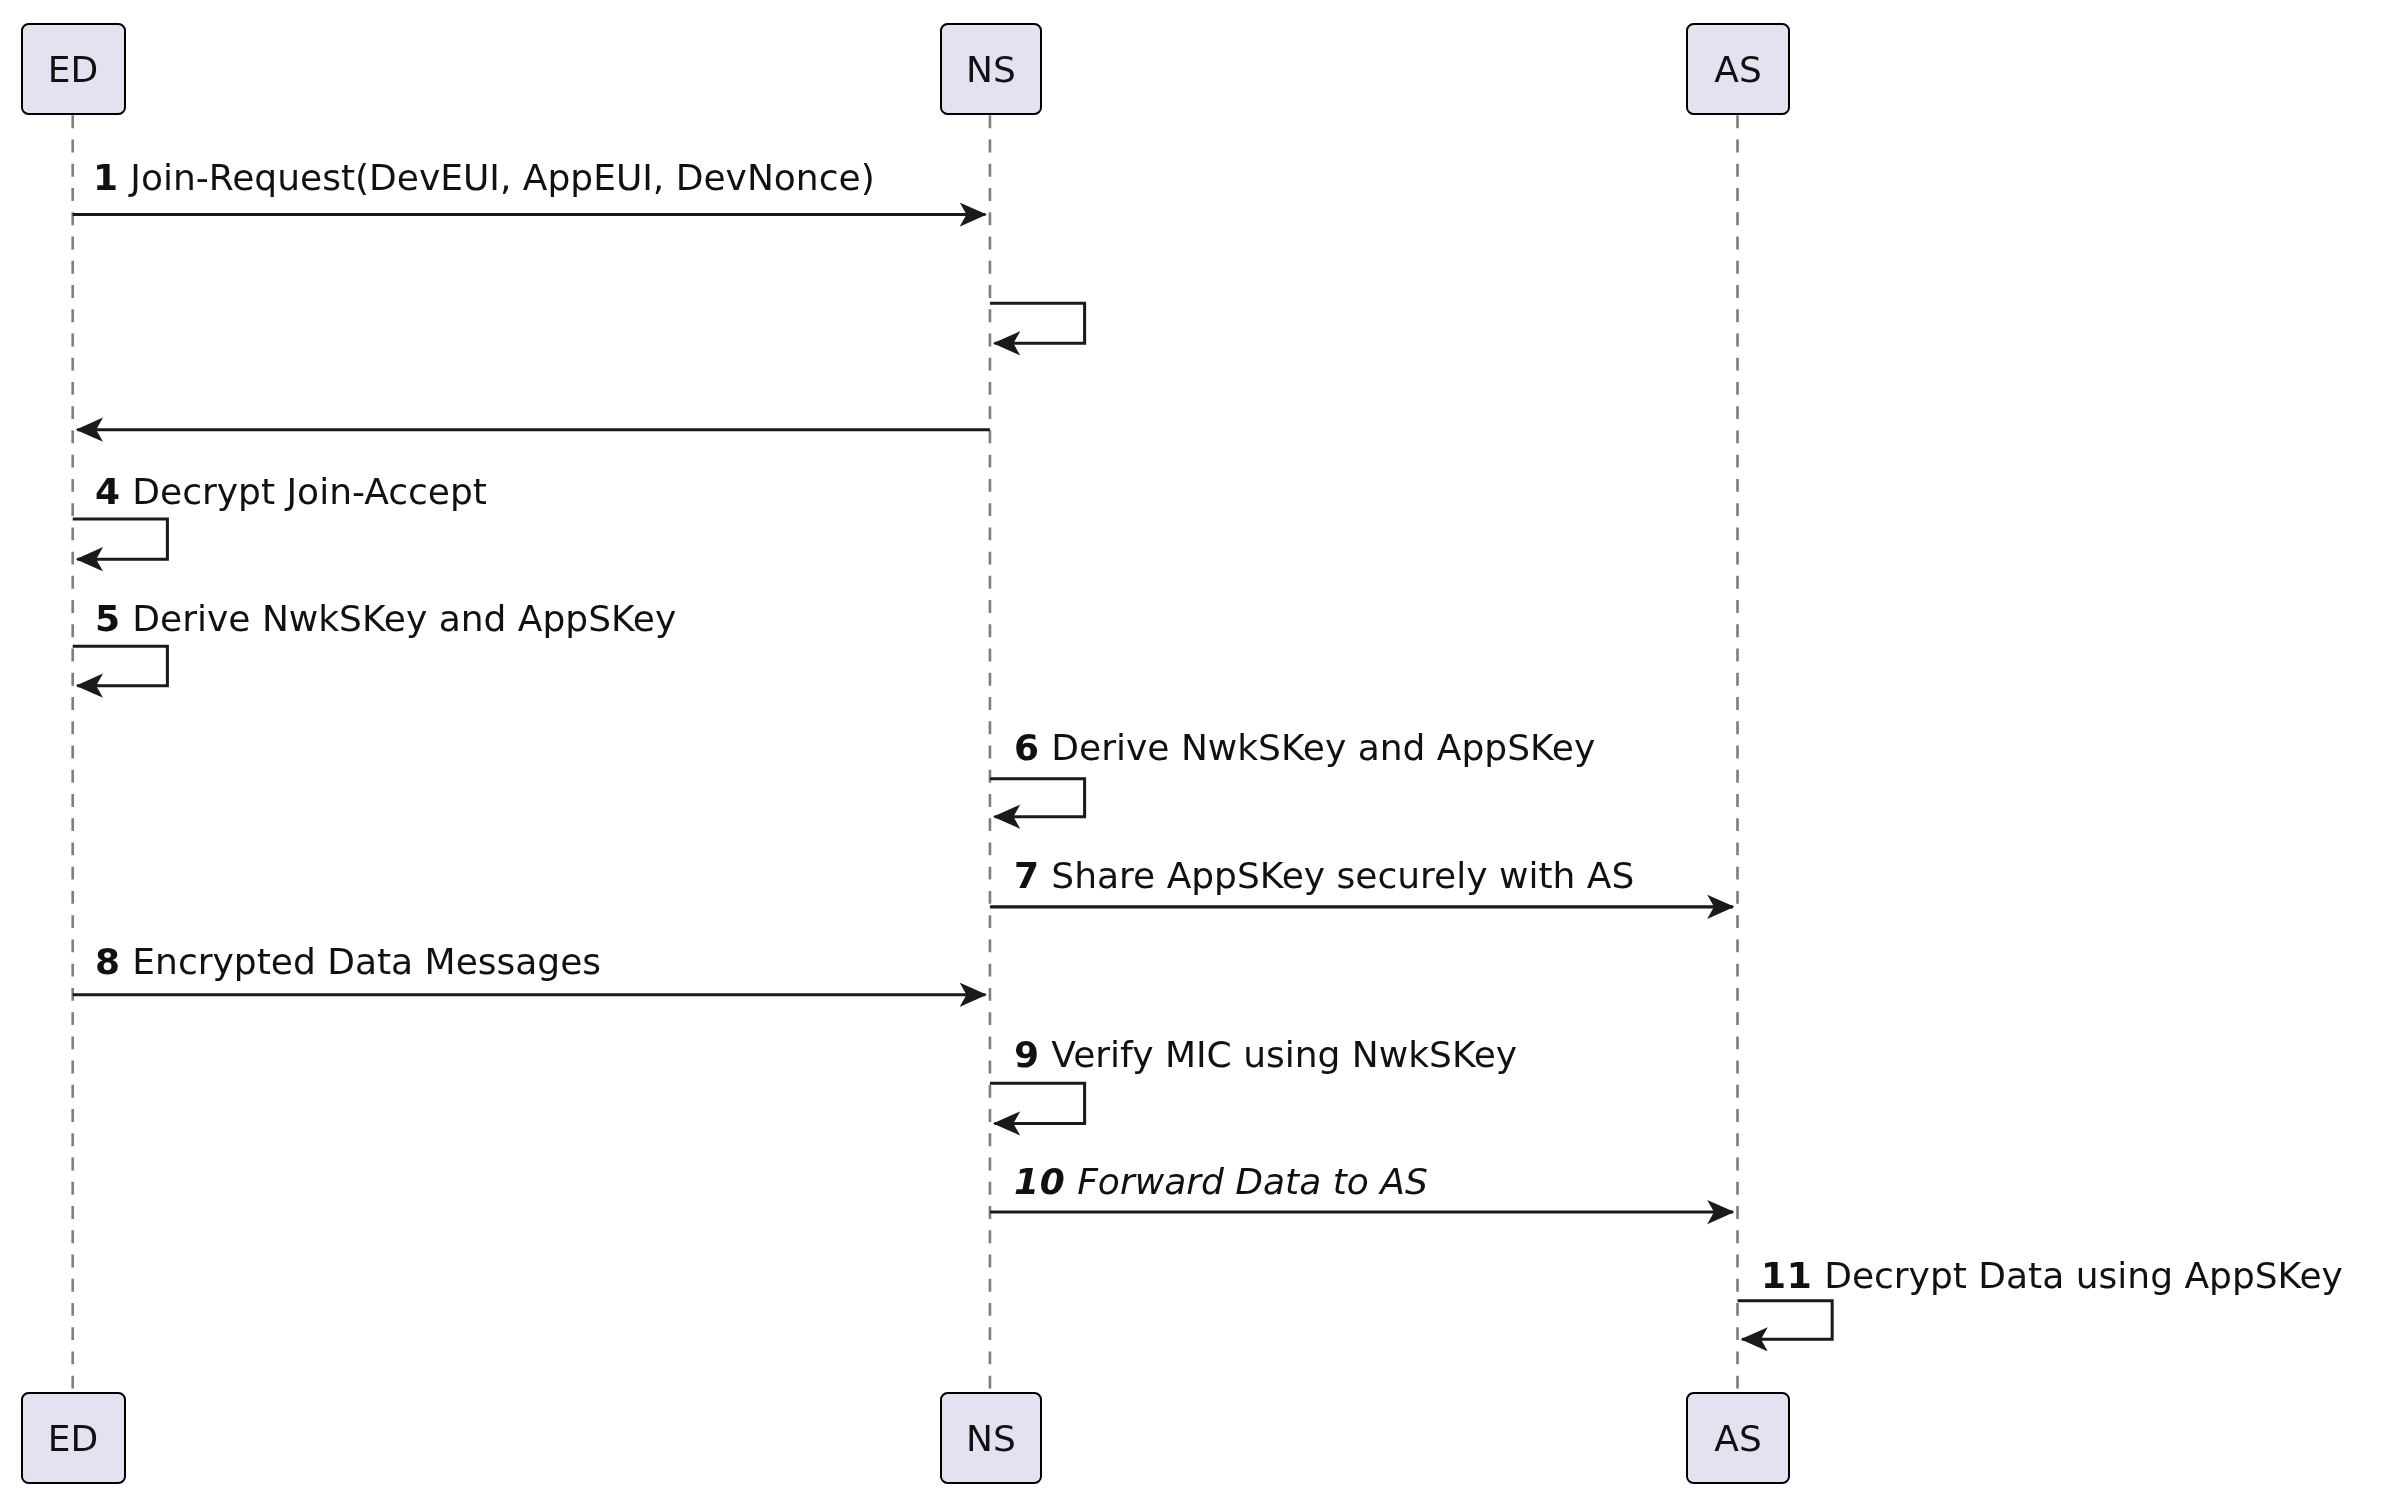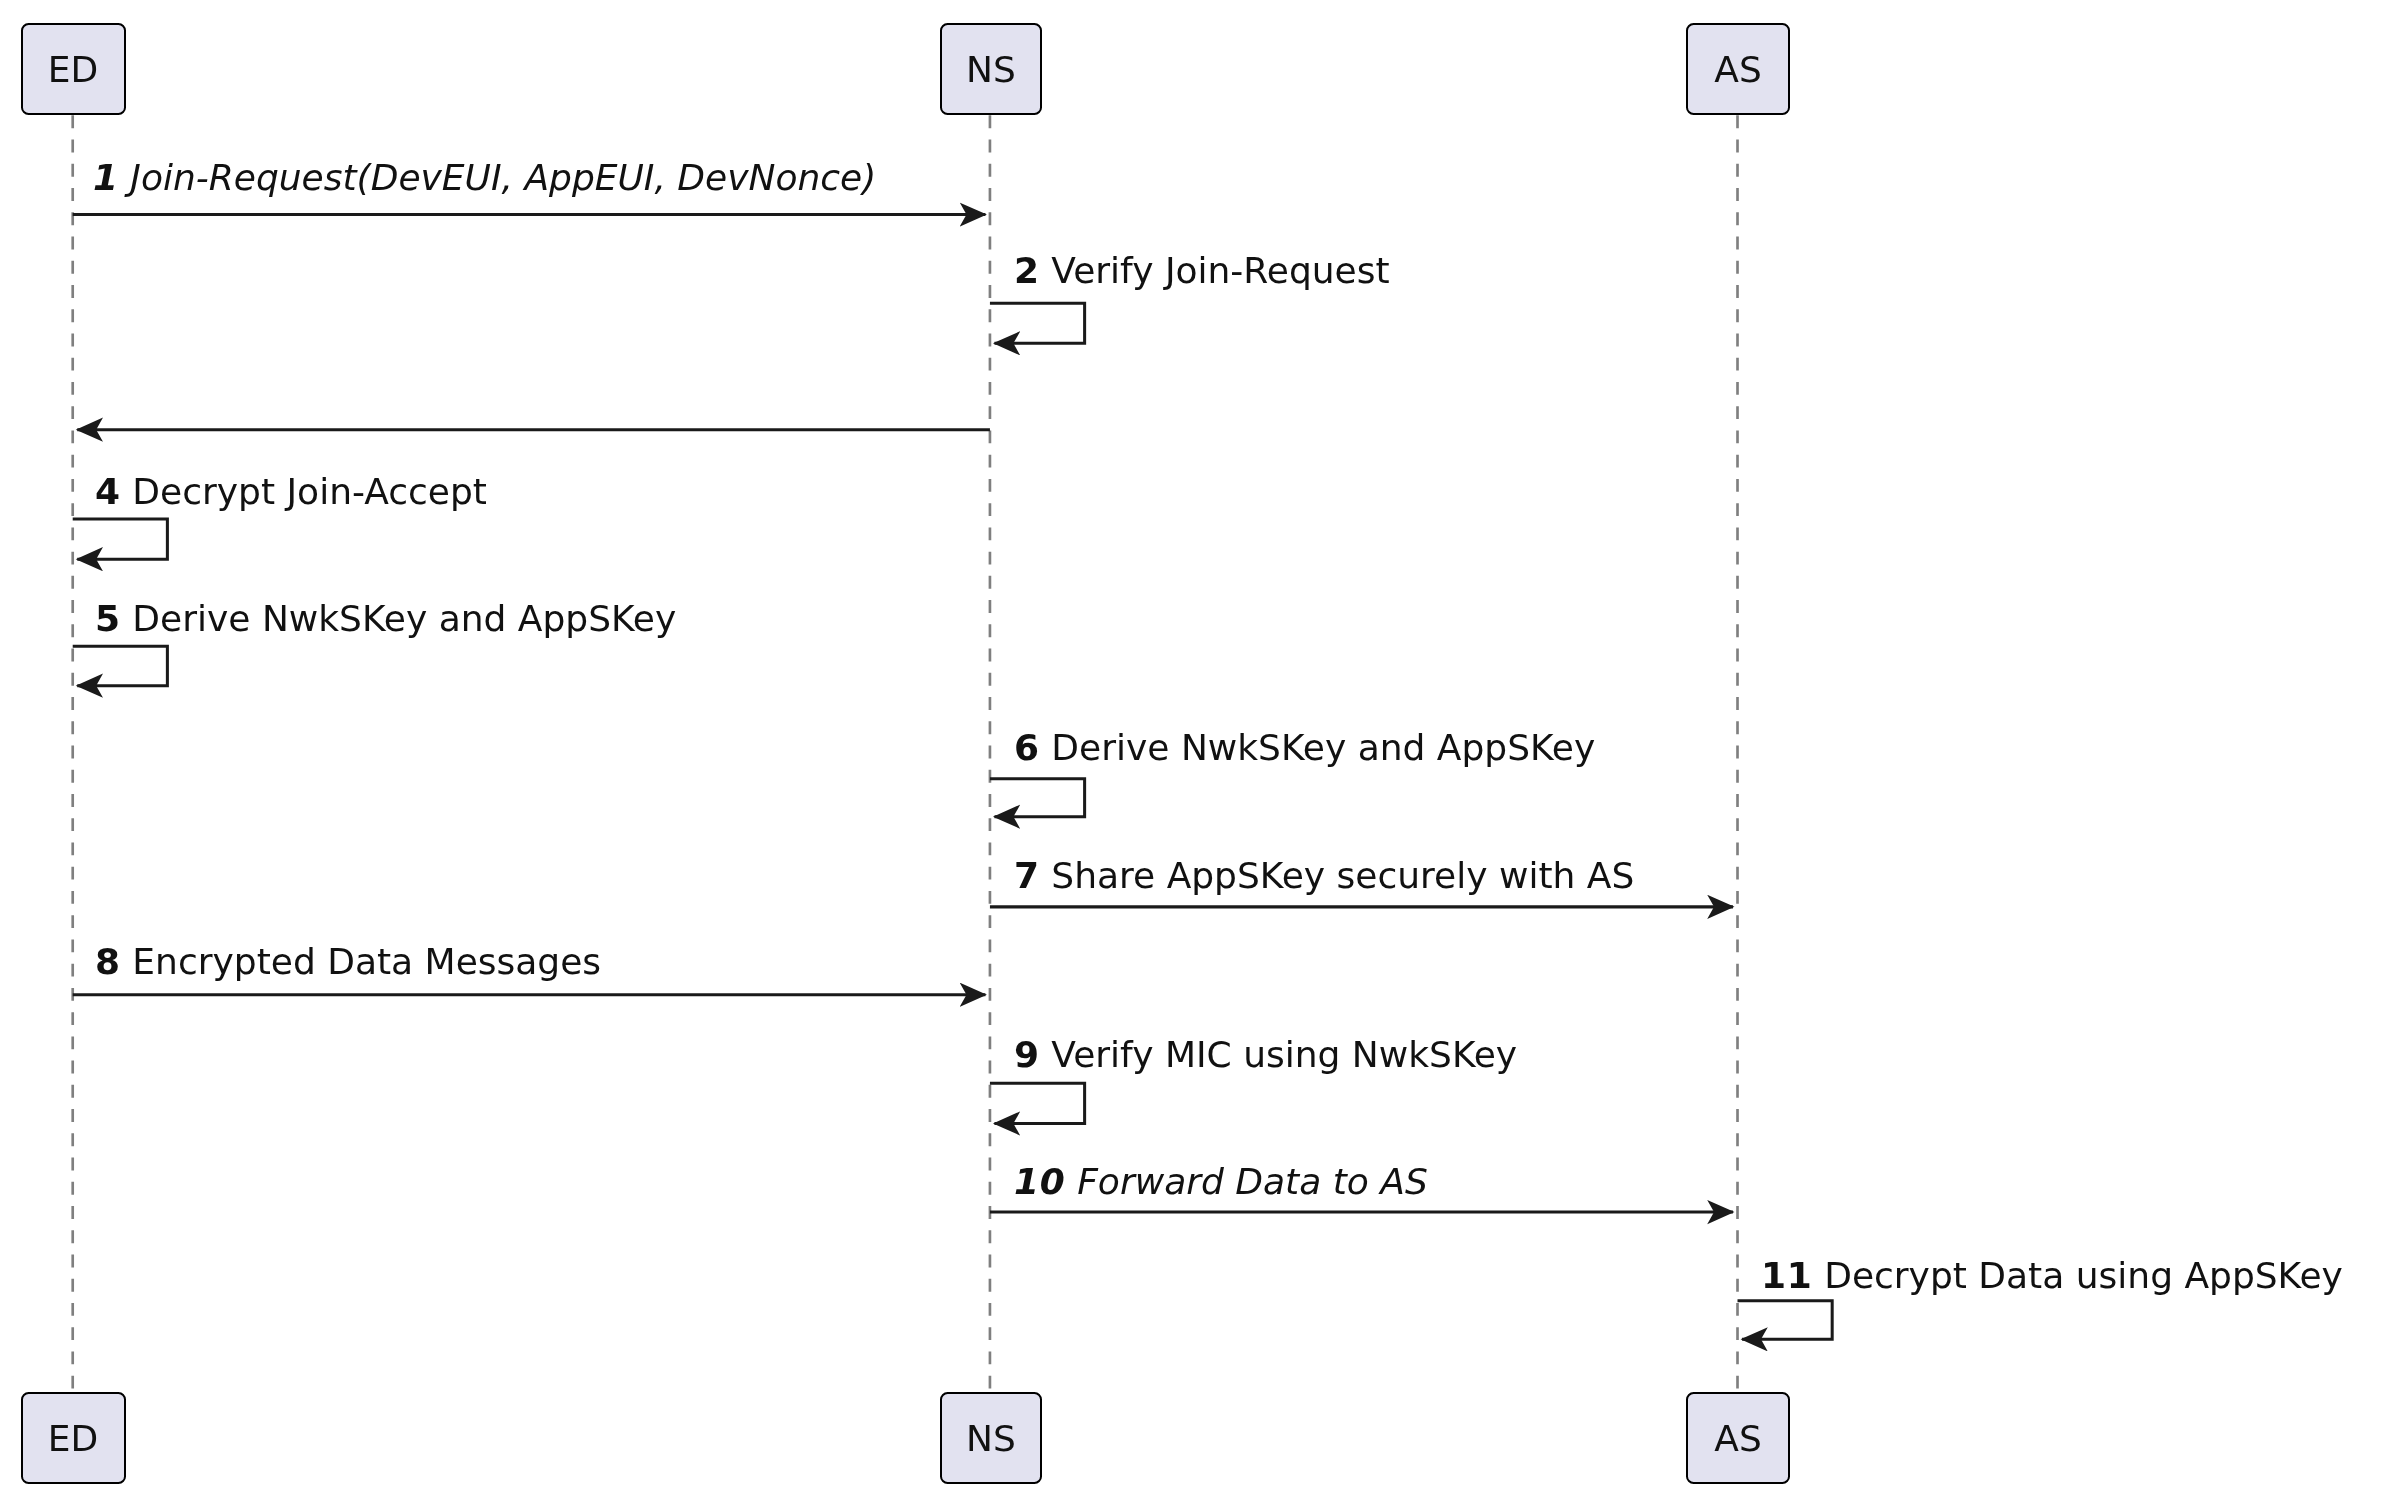--- a/index.html
+++ b/index.html
@@ -99,29 +99,25 @@
   <div class="pbox" style="left:20.5px; top:1392px; width:105px;">
     <span>ED</span>
   </div>
   <div class="pbox" style="left:940px; top:1392px; width:102px;">
     <span>NS</span>
   </div>
   <div class="pbox" style="left:1686px; top:1392px; width:104px;">
     <span>AS</span>
   </div>
 
-  <div class="msg-label" style="left:93px; top:157px;font-style:italic;">
+  <div class="msg-label" style="left:93px; top:157px;">
     <span class="num">1</span>
     <span class="txt">Join-Request(DevEUI, AppEUI, DevNonce)</span>
   </div>
 
-  <div class="msg-label" style="left:1014px; top:250px;">
-    <span class="num">2</span>
-    <span class="txt">Verify Join-Request</span>
-  </div>
 
 
   <div class="msg-label" style="left:95px; top:471px;">
     <span class="num">4</span>
     <span class="txt">Decrypt Join-Accept</span>
   </div>
 
   <div class="msg-label" style="left:95px; top:598px;">
     <span class="num">5</span>
     <span class="txt">Derive NwkSKey and AppSKey</span>

